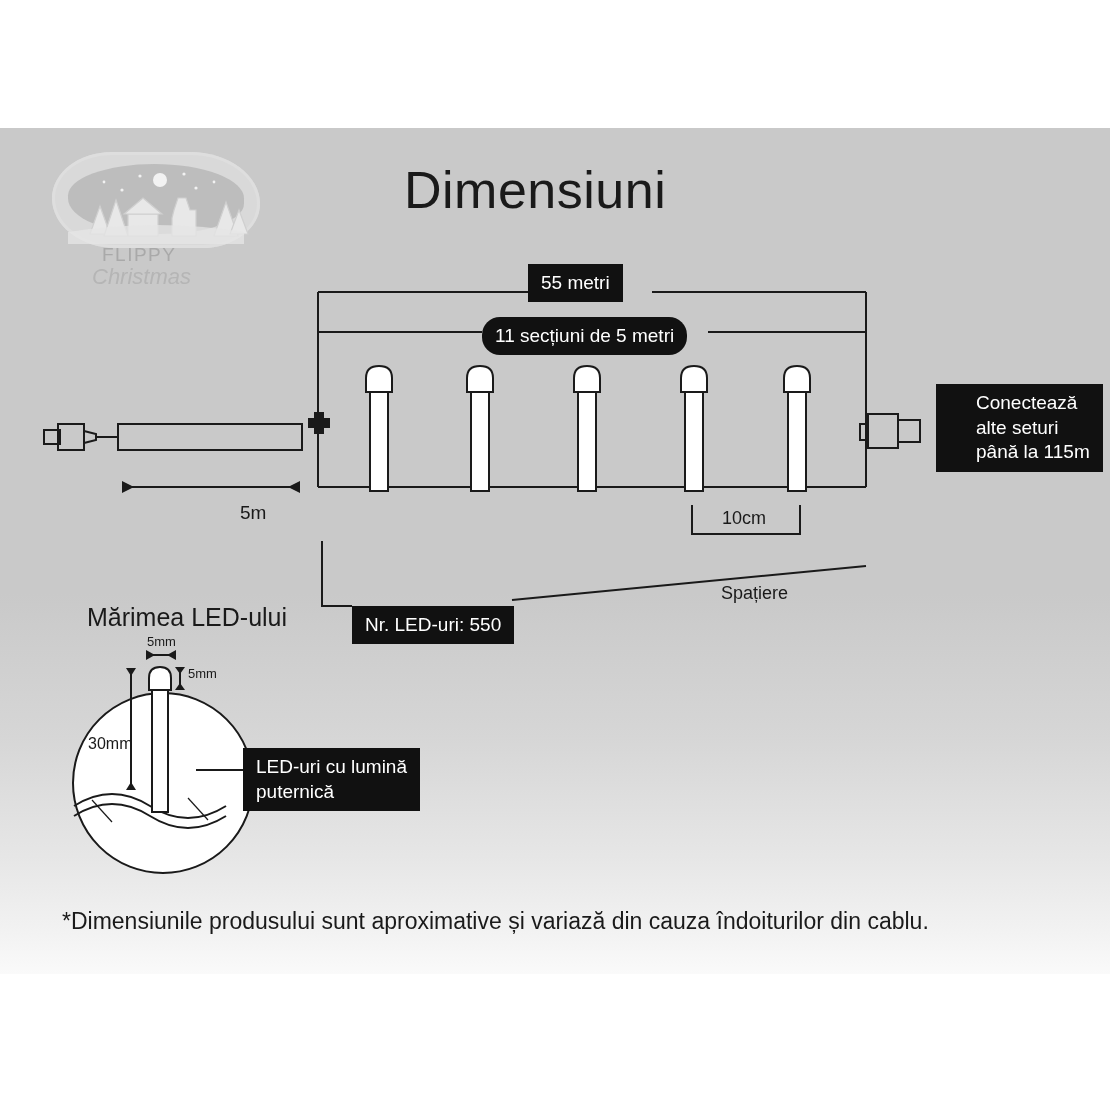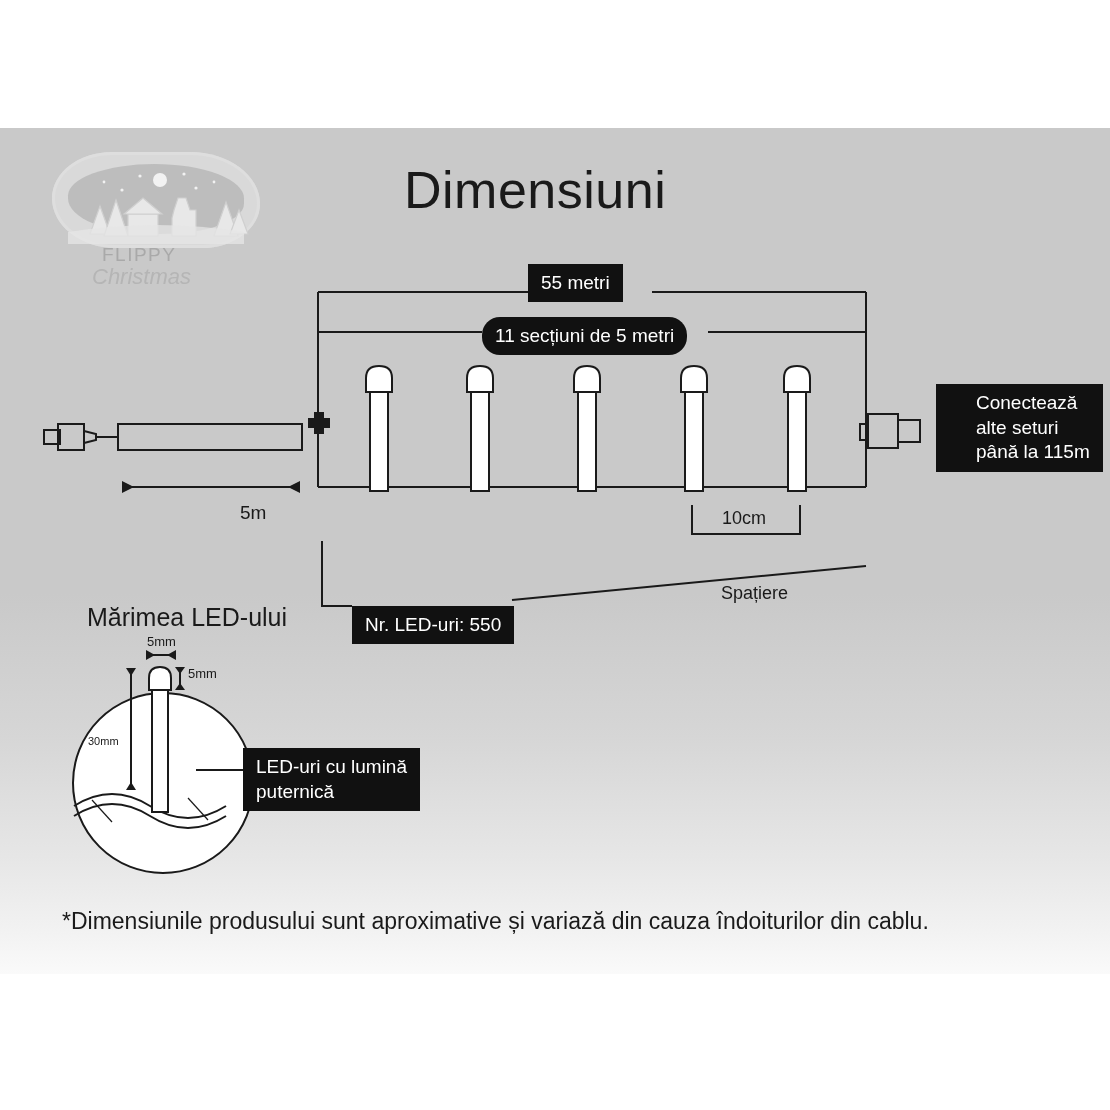--- a/index.html
+++ b/index.html
@@ -166,16 +166,16 @@
     <div>LED-uri cu lumină</div>
     <div>puternică</div>
   </div>
 
   <div class="plain" style="left:192px;top:502px;font-size:19px;margin-left:48px;">5m</div>
   <div class="plain" style="left:722px;top:508px;font-size:18px;">10cm</div>
   <div class="plain" style="left:721px;top:542px;font-size:18px;margin-top:41px;">Spațiere</div>
   <div class="plain" style="left:58px;top:603px;font-size:25px;margin-left:29px;">Mărimea LED-ului</div>
   <div class="plain" style="left:147px;top:634px;font-size:13px;">5mm</div>
   <div class="plain" style="left:188px;top:666px;font-size:13px;">5mm</div>
-  <div class="plain" style="left:88px;top:735px;font-size:11px;">30mm</div>
+  <div class="plain" style="left:88px;top:735px;font-size:16px;">30mm</div>
 
   <div class="plain" style="left:62px;top:908px;font-size:23px;">*Dimensiunile produsului sunt aproximative și variază din cauza îndoiturilor din cablu.</div>
 </div>
 
 </body></html>

